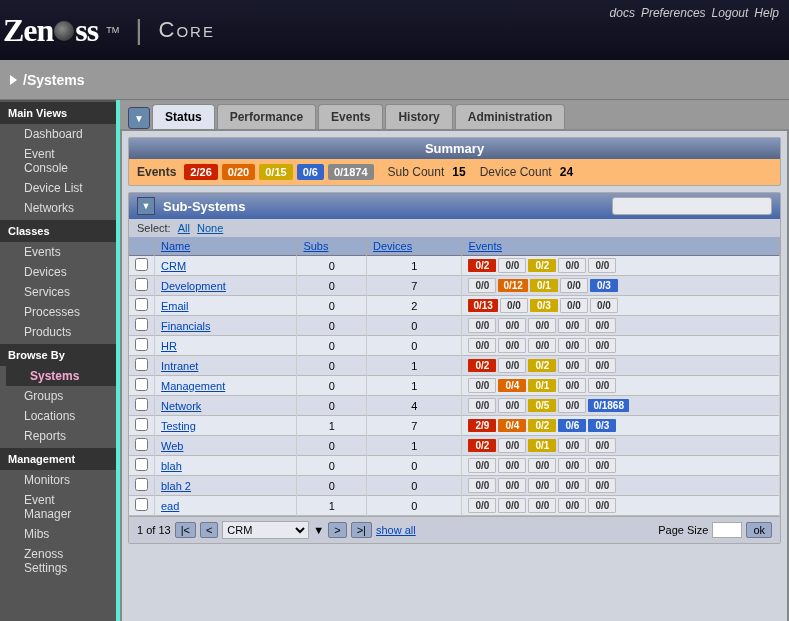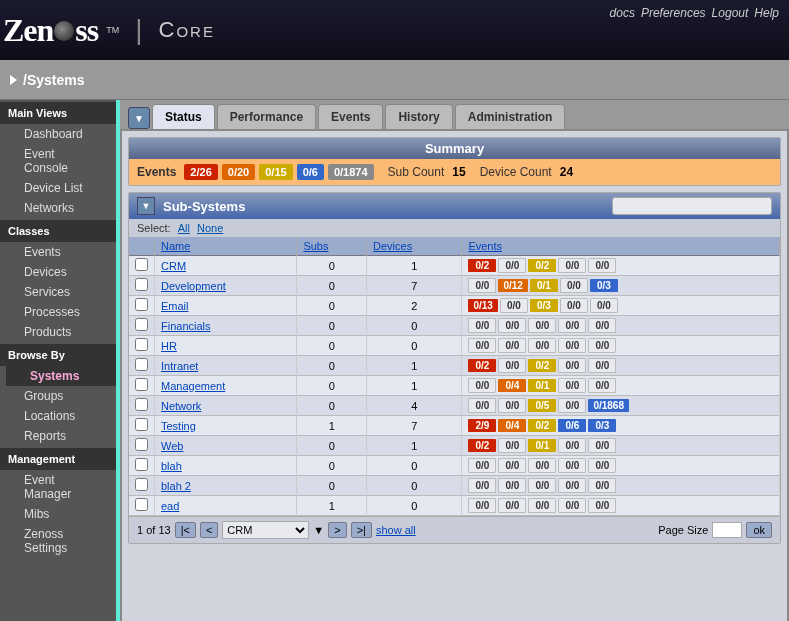--- a/index.html
+++ b/index.html
@@ -378,20 +378,21 @@
     <a class="sidebar-item">Processes</a>
     <a class="sidebar-item">Products</a>
 
     <div class="sidebar-section-header">Browse By</div>
     <a class="sidebar-item active">Systems</a>
     <a class="sidebar-item">Groups</a>
     <a class="sidebar-item">Locations</a>
     <a class="sidebar-item">Reports</a>
 
     <div class="sidebar-section-header">Management</div>
+    <a class="sidebar-item">Monitors</a>
     <a class="sidebar-item">Event Manager</a>
     <a class="sidebar-item">Mibs</a>
     <a class="sidebar-item">Zenoss Settings</a>
   </div>
 
   <div id="content">
 
     <div id="tabs">
       <div id="header-collapse-btn">▼</div>
       <div class="tab active">Status</div>

